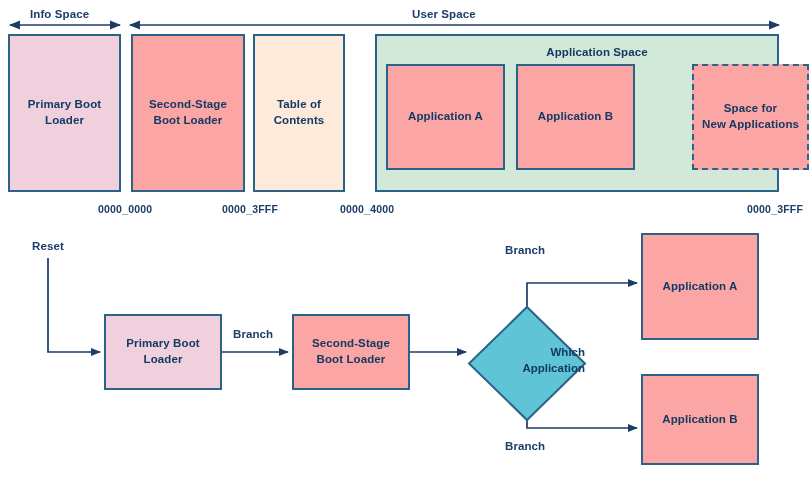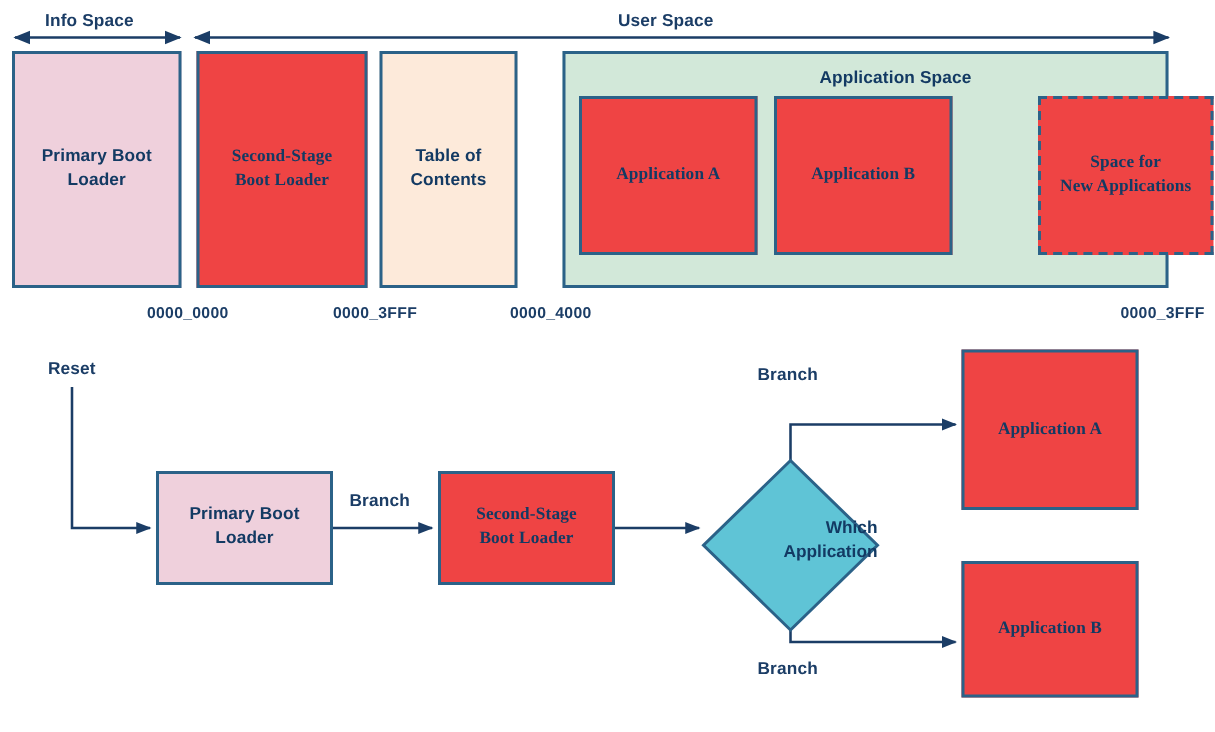--- a/index.html
+++ b/index.html
@@ -24,21 +24,21 @@
     align-items:center;
     justify-content:center;
     text-align:center;
     color:#133a63;
     font-weight:bold;
     font-size:11.5px;
     line-height:1.35;
     letter-spacing:.1px;
   }
   .fill-pink{background:#efd0dc;}
-  .fill-blue{background:#ef4444;font-family:Liberation Serif, serif;}
+  .fill-blue{background:#fca5a5;}
   .fill-orange{background:#fdeada;}
   .fill-green{background:#d2e8d9;}
   .dashed{border:2px dashed #2b6288;}
 
   
   .lbl{
     color:#1b3d66;
     font-weight:bold;
     font-size:11.5px;
     white-space:nowrap;

